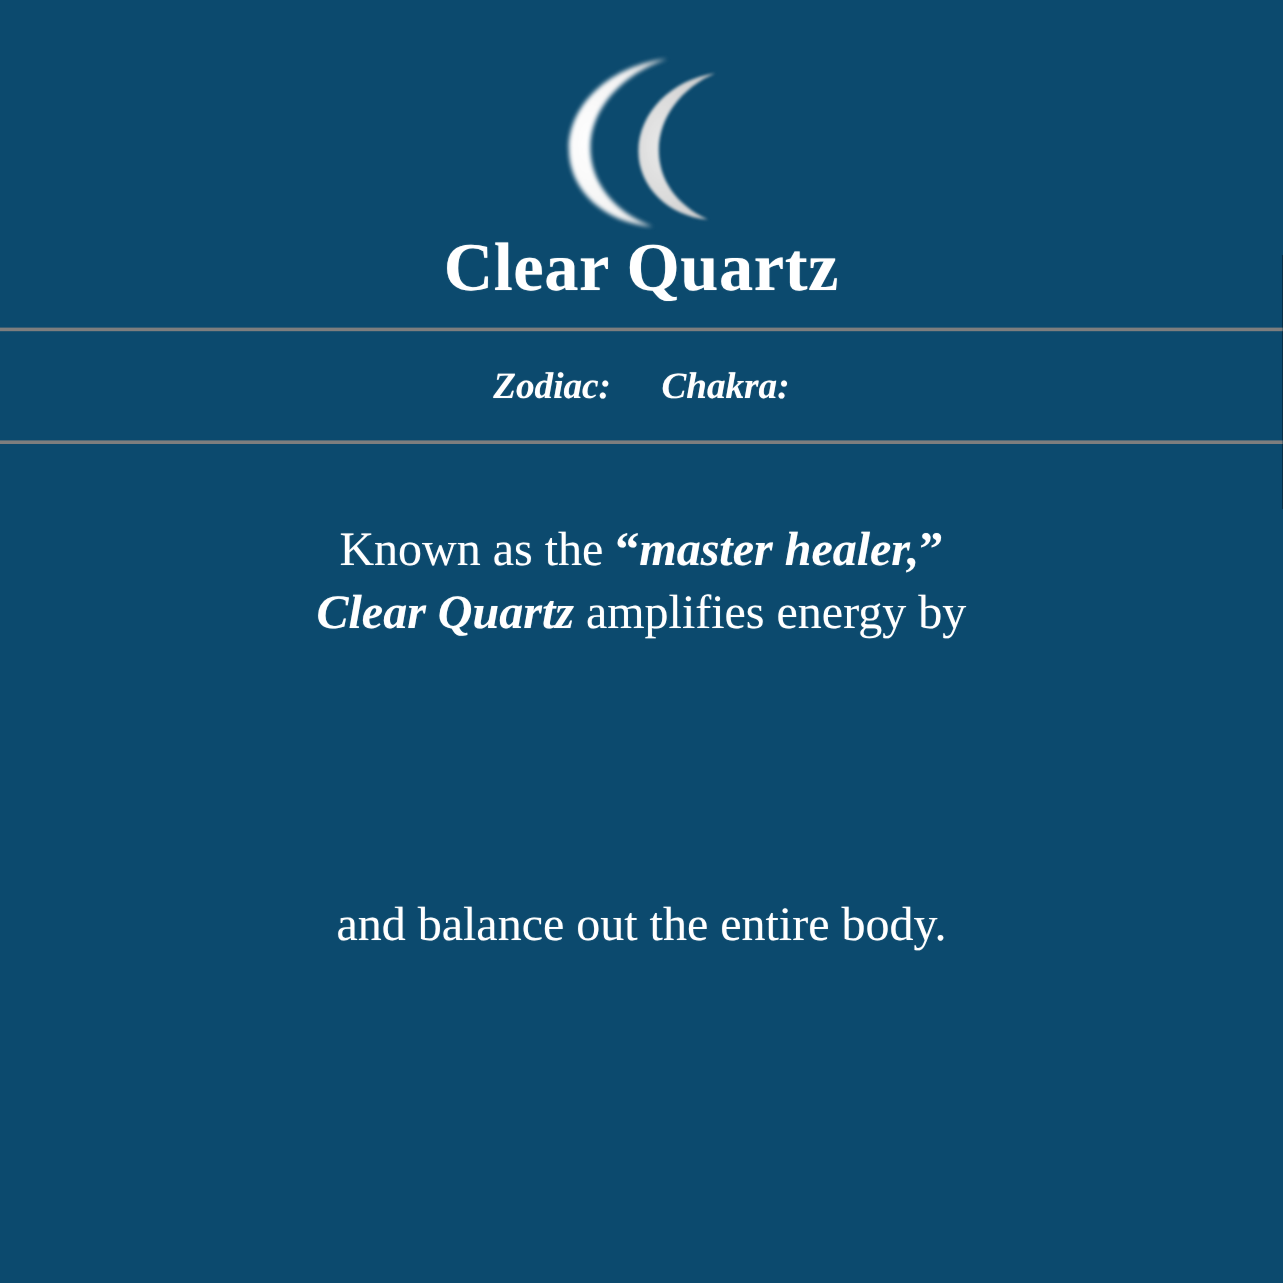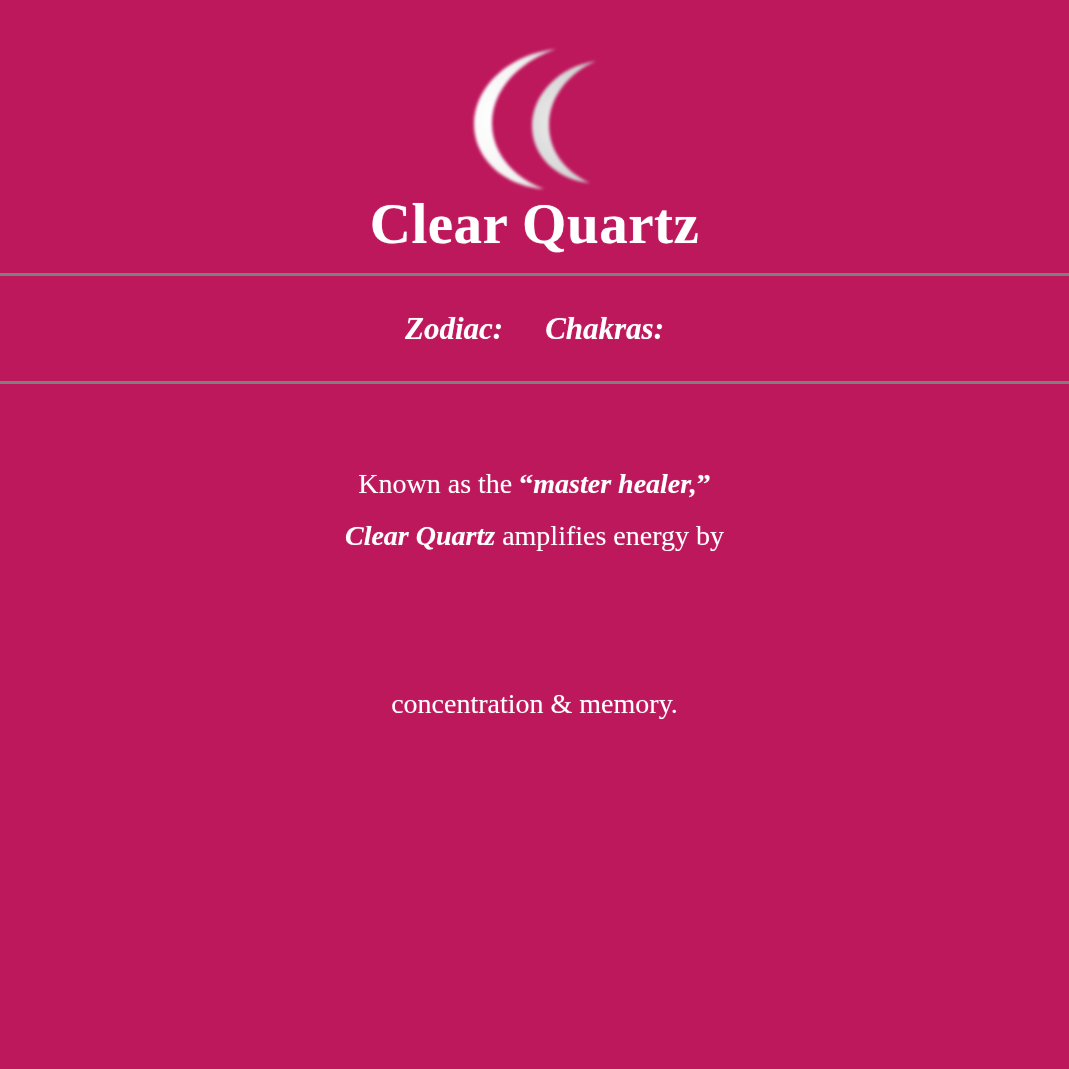--- a/index.html
+++ b/index.html
@@ -12,21 +12,21 @@
     height: 1069px;
     overflow: hidden;
     font-family: "Liberation Serif", "DejaVu Serif", serif;
     color: #ffffff;
     position: relative;
   }
 
   .card {
     position: absolute;
     inset: 0;
-    background: #be185d;
+    background: #0c4a6e;
     display: flex;
     flex-direction: column;
     align-items: center;
   }
 
   
   .logo-wrap {
     width: 100%;
     height: 195px;
     display: flex;
@@ -55,21 +55,21 @@
   
   .rule {
     width: 100%;
     height: 3px;
     background: #7e7e7e;
     box-shadow: 0 0 0 0 transparent;
   }
   .rule.top { margin-top: 17px; }
   .attr-band {
     width: 100%;
-    height: 105px;
+    height: 91px;
     display: flex;
     align-items: center;
     justify-content: center;
     box-sizing: border-box;
   }
   .attr-row {
     display: flex;
     align-items: baseline;
     justify-content: center;
     gap: 0;
@@ -98,23 +98,23 @@
     width: 100%;
     flex: 1;
     padding-top: 62px;
     box-sizing: border-box;
     display: flex;
     flex-direction: column;
     align-items: center;
   }
   .para {
     text-align: center;
-    font-size: 28px;
+    font-size: 40px;
     line-height: 52px;
-    margin: 12px;
+    margin: 0;
     padding: 0;
     text-shadow: 0 0 1px rgba(255,255,255,0.35);
   }
   .para + .para { margin-top: 52px; }
   .em-bi {
     font-weight: bold;
     font-style: italic;
   }
   .q-mark { font-weight: bold; font-style: normal; }
 </style>
@@ -157,25 +157,25 @@
   </div>
 
   <h1 class="title">Clear Quartz</h1>
 
   <div class="rule top"></div>
 
   <div class="attr-band">
     <div class="attr-row">
       <span class="attr-label">Zodiac:</span>
       <span class="attr-gap"></span>
-      <span class="attr-label">Chakras:</span>
+      <span class="attr-label">Chakra:</span>
     </div>
   </div>
 
   <div class="rule bottom"></div>
 
   <div class="body-block" id="body-block">
       <p class="para"><span>Known as the </span><span class="q-mark">“</span><span class="em-bi">master healer</span><span class="em-bi">,</span><span class="q-mark">”</span><br><span class="em-bi">Clear Quartz</span><span> amplifies energy by</span><br></p>
-      <p class="para"><br><span>concentration &amp; memory.</span></p>
       <p class="para"><br></p>
+      <p class="para"><br><span>and balance out the entire body.</span></p>
     </div>
 
 </div>
 
 </body></html>

